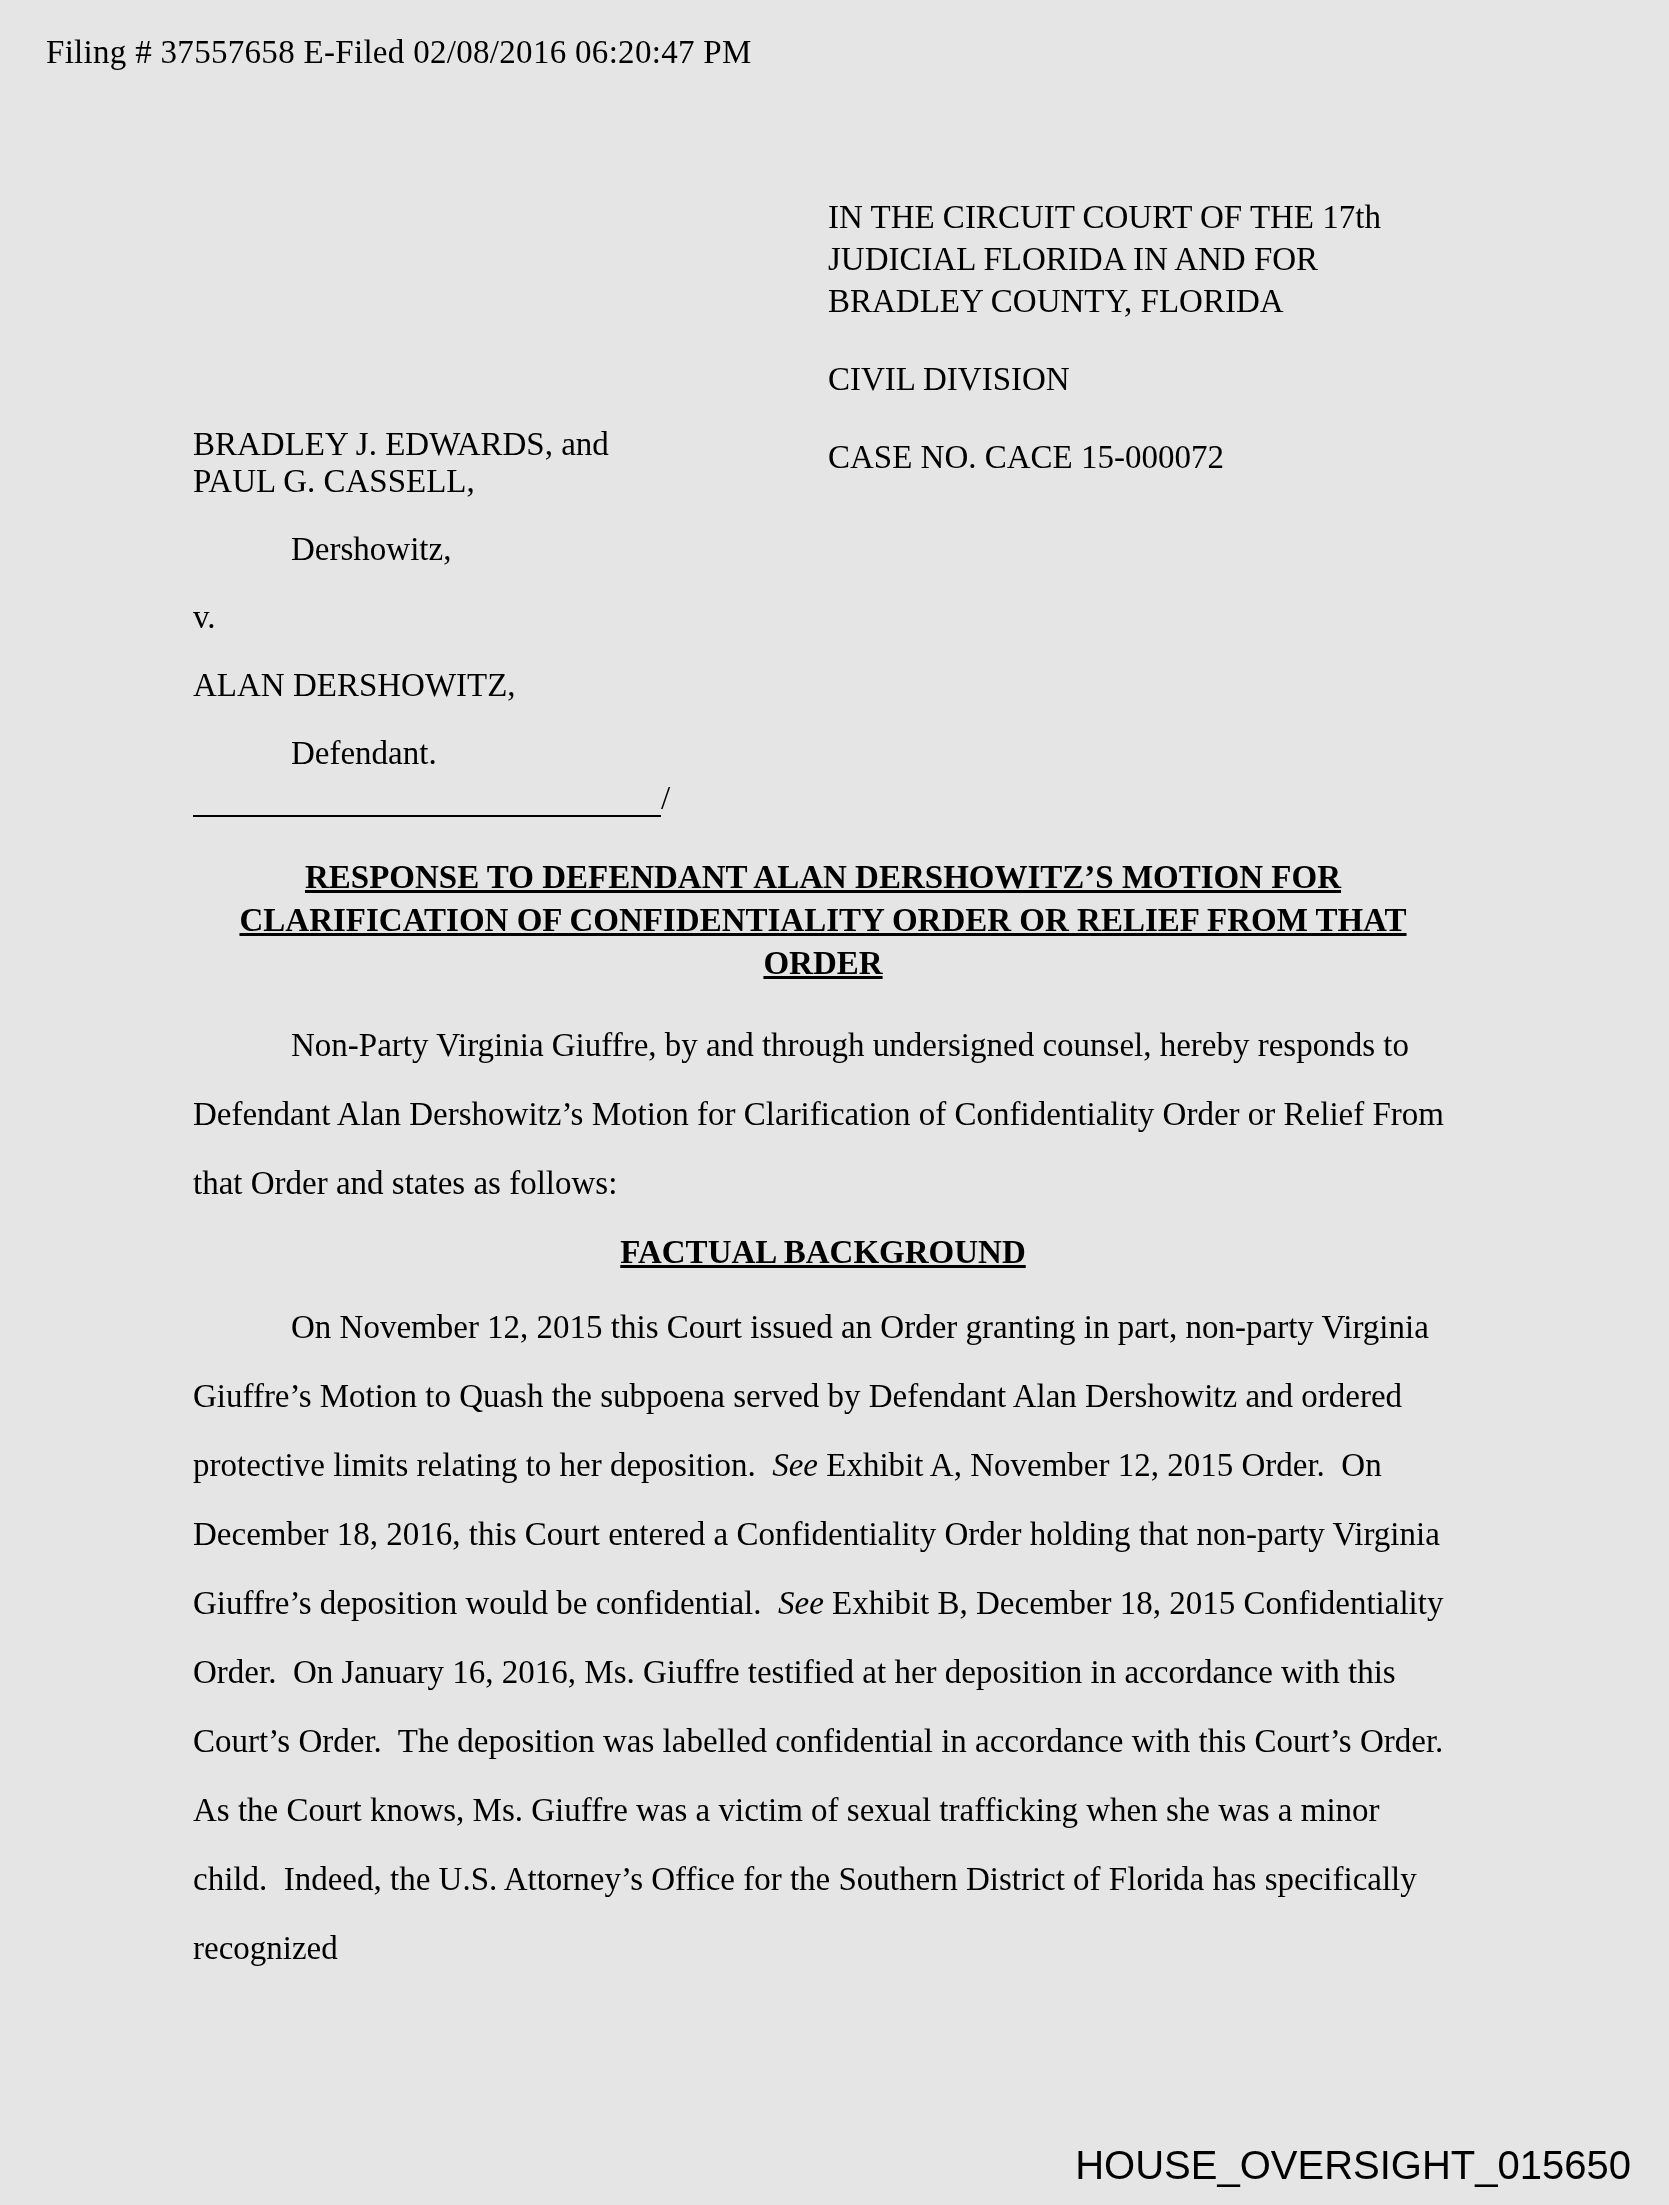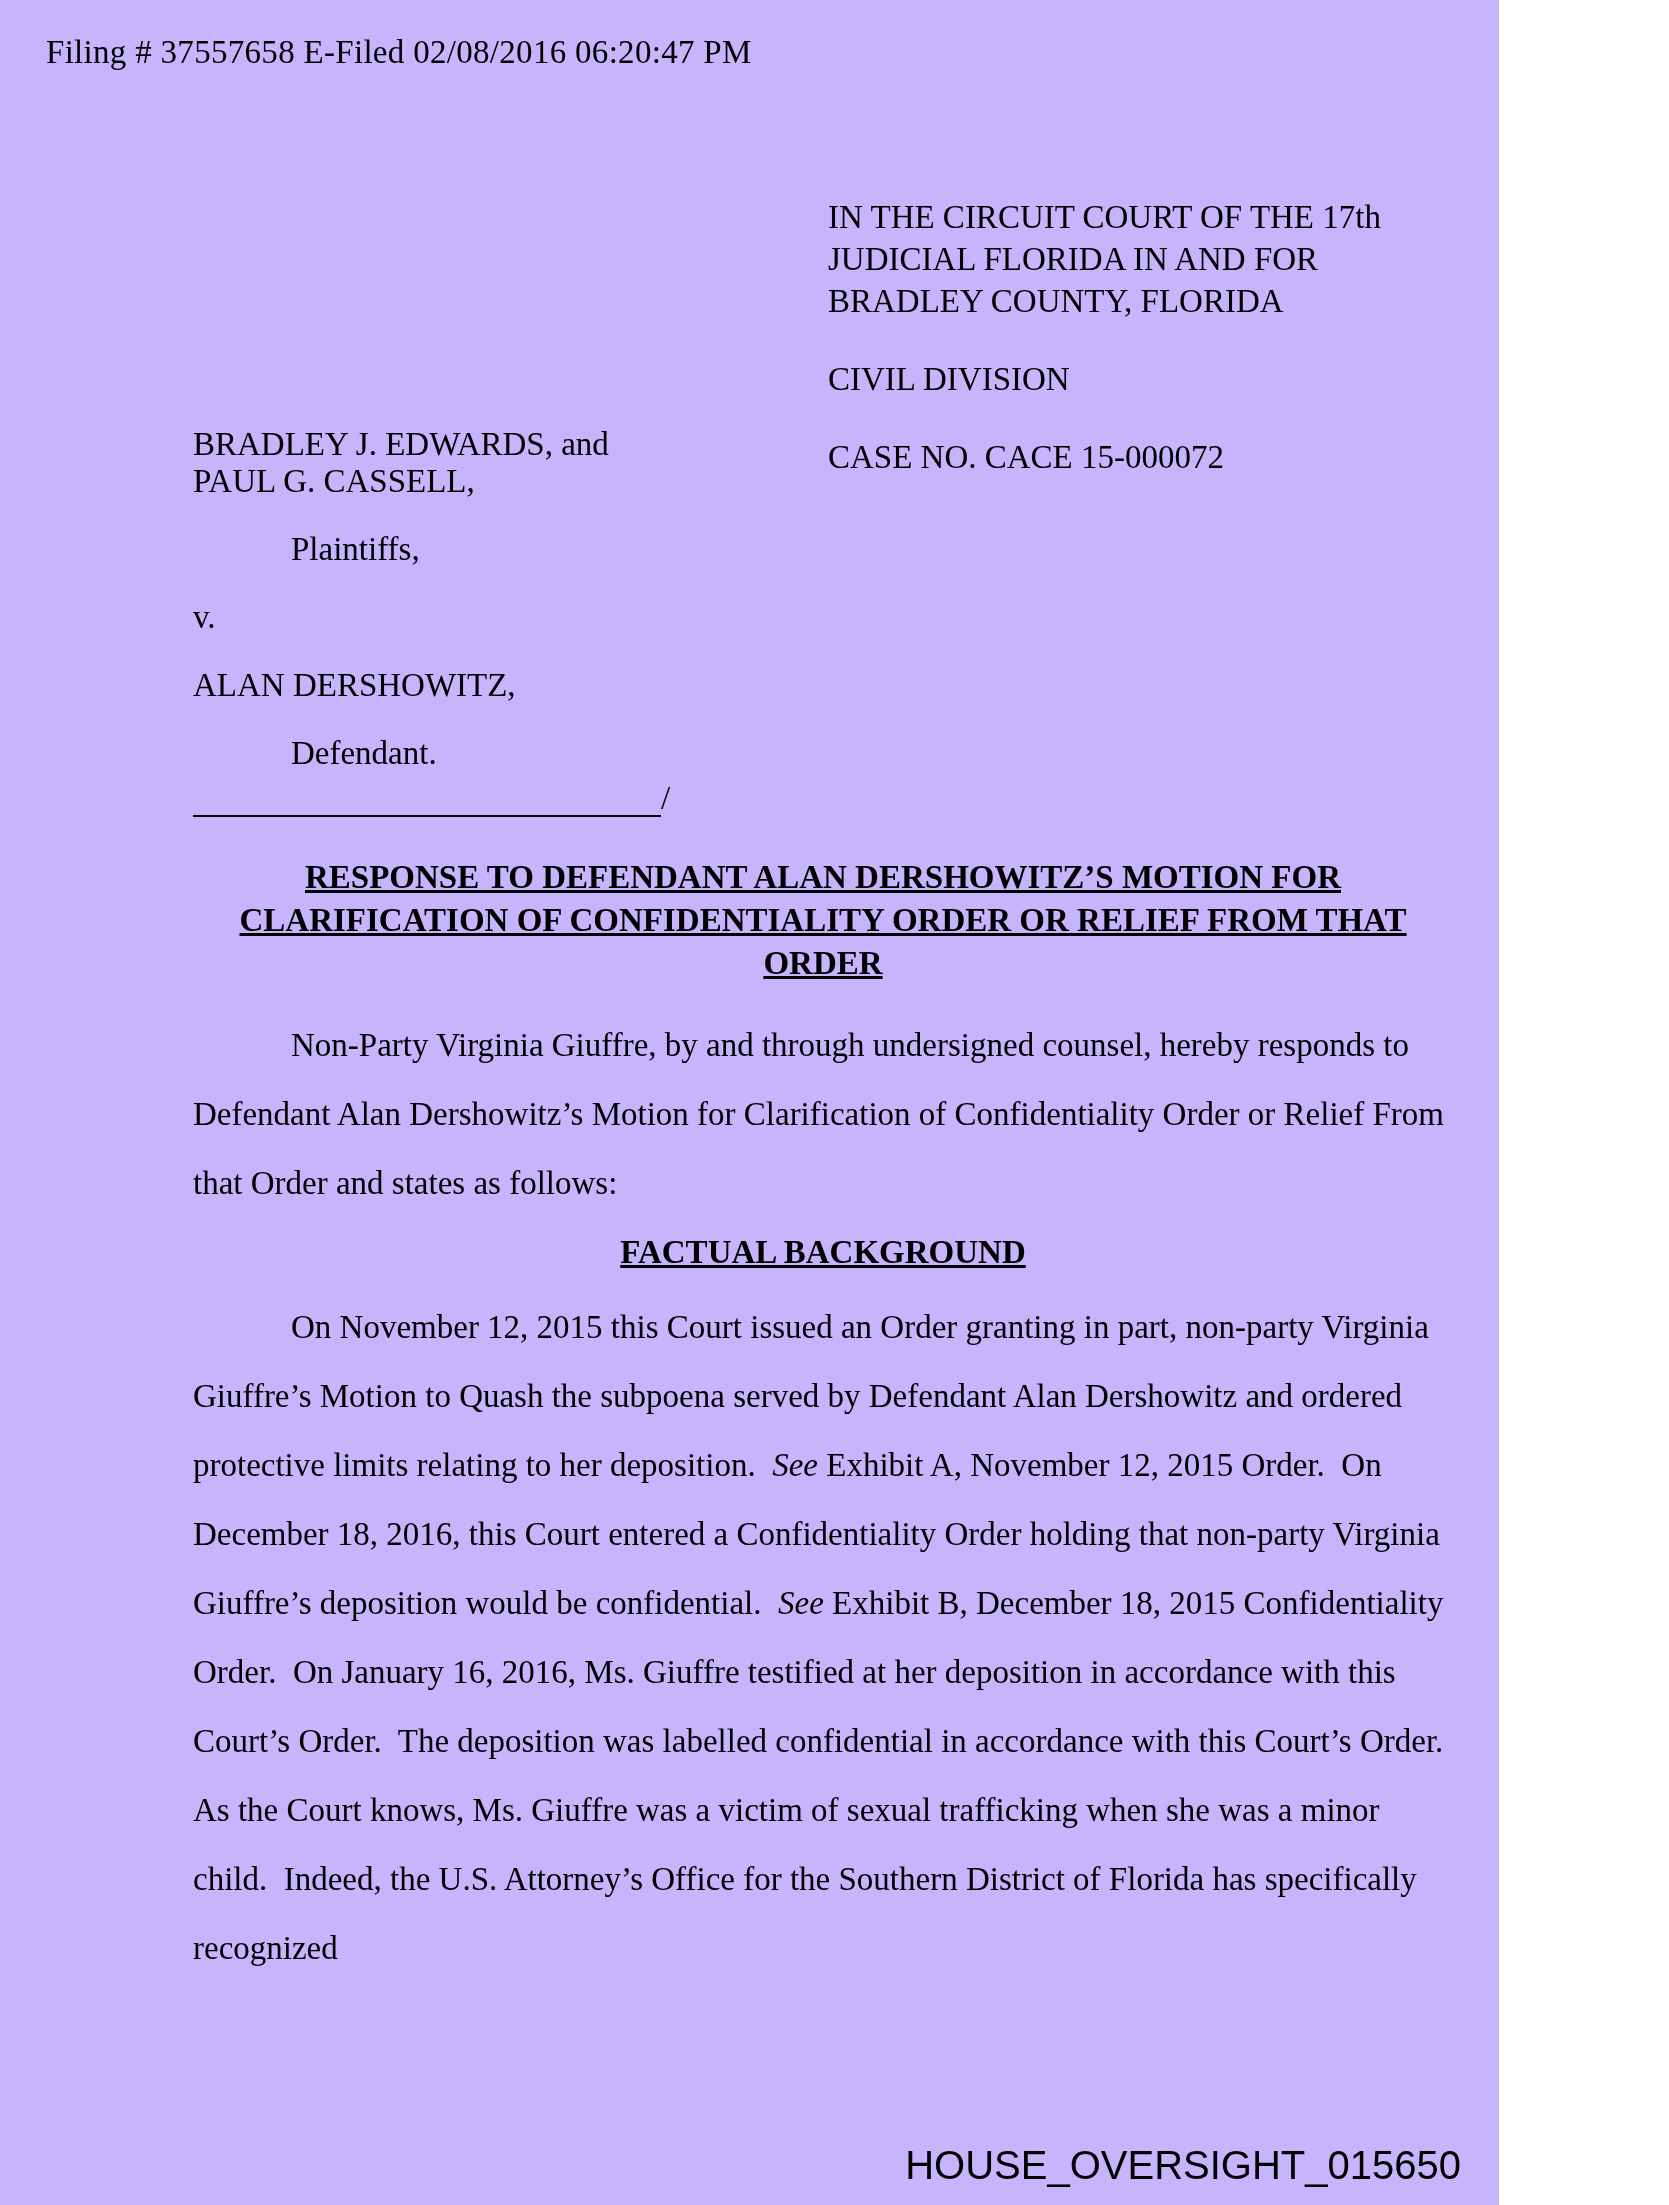--- a/index.html
+++ b/index.html
@@ -1,21 +1,21 @@
 <!DOCTYPE html>
 <html style="font-size:10.5px"><head>
 <meta charset="utf-8">
 <style>
   * { margin: 0; padding: 0; box-sizing: border-box; }
   html, body { background: #ffffff; }
   .page {
     position: relative;
-    width: 1499px;
+    width: 1669px;
     height: 2205px;
-    background: #c4b5fd;
+    background: #e5e5e5;
     color: #000000;
     font-family: "Liberation Serif", serif;
     font-size: 33px;
     overflow: hidden;
   }
   .filing {
     position: absolute;
     top: 34px;
     left: 46px;
     font-size: 33px;
@@ -85,21 +85,21 @@
 
   <div class="filing">Filing # 37557658 E-Filed 02/08/2016 06:20:47 PM</div>
 
   <div class="content">
 
     <div class="caption">
 
       <div class="caption-left">
         <div>BRADLEY J. EDWARDS, and</div>
         <div>PAUL G. CASSELL,</div>
-        <div class="indent mt-48">Plaintiffs,</div>
+        <div class="indent mt-48">Dershowitz,</div>
         <div class="mt-48">v.</div>
         <div class="mt-48">ALAN DERSHOWITZ,</div>
         <div class="indent mt-48">Defendant.</div>
         <div class="sig-row">
           <span class="sig-rule"></span><span>/</span>
         </div>
       </div>
 
       <div class="caption-right">
         <div>IN THE CIRCUIT COURT OF THE 17th</div>

